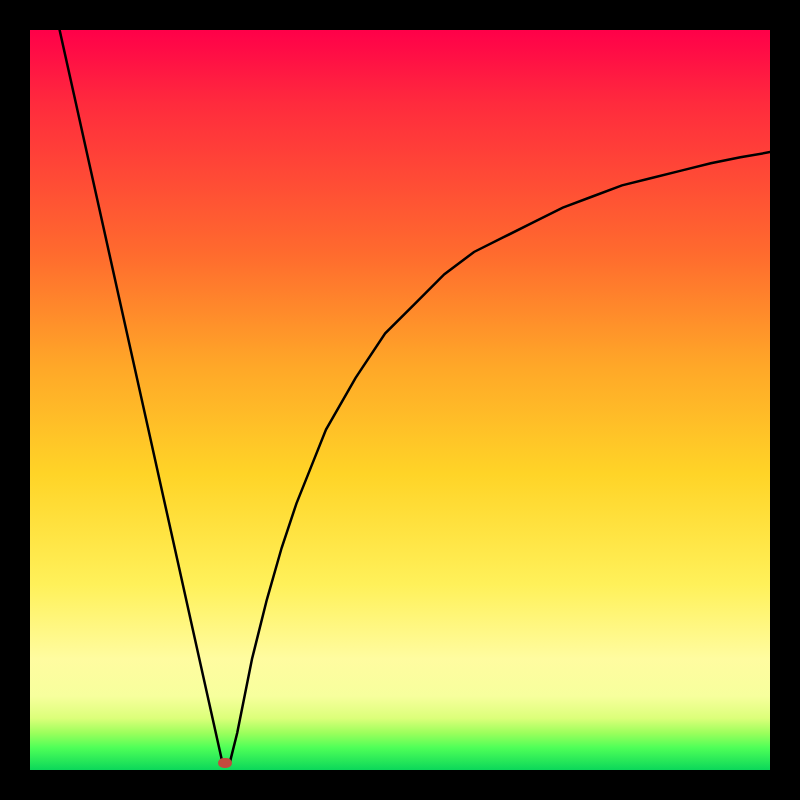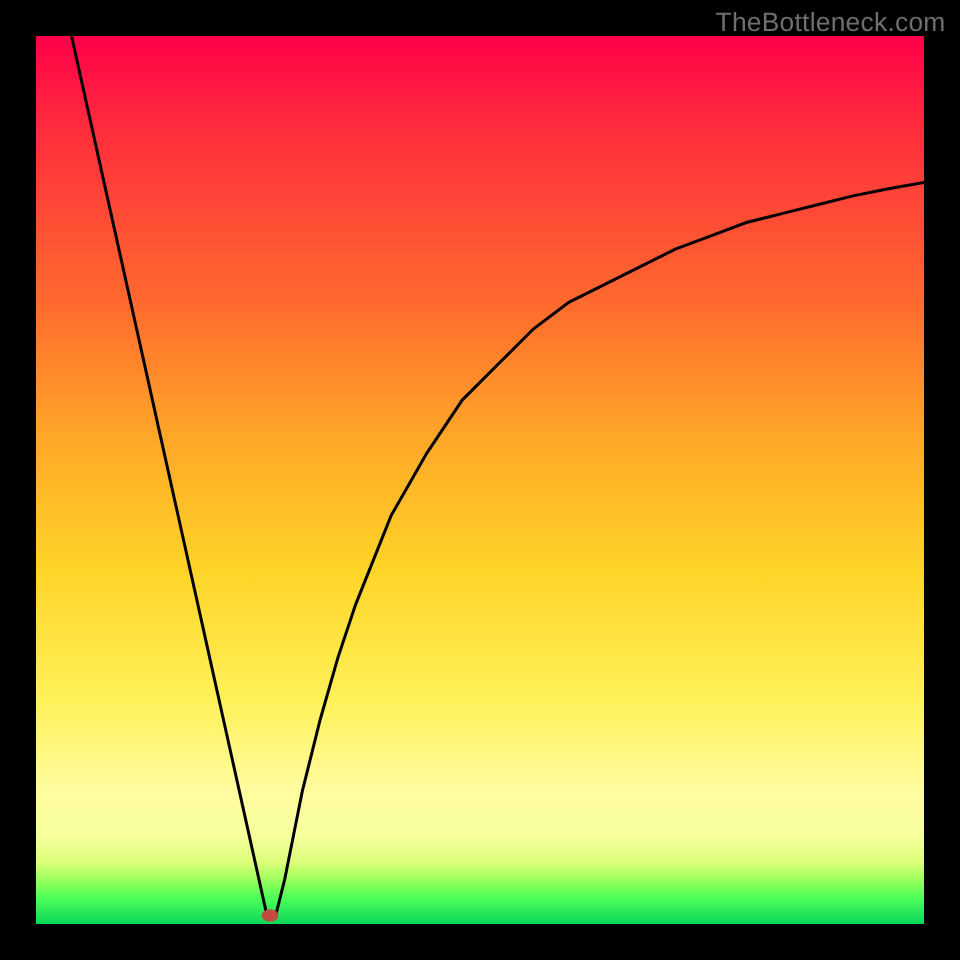--- a/index.html
+++ b/index.html
@@ -73,14 +73,13 @@
   <div class="plot">
 
     <svg class="curve-layer" viewBox="0 0 740 740" preserveAspectRatio="none">
       <path d="M29.60 0.00 L44.40 66.60 L59.20 133.20 L74.00 199.80 L88.80 266.40 L103.60 333.00 L118.40 399.60 L133.20 466.20 L148.00 532.80 L162.80 599.40 L177.60 666.00 L192.40 732.60" fill="none" stroke="#000" stroke-width="2.5" stroke-linecap="round"></path>
       <path d="M199.80 732.60 L207.20 703.00 L214.60 666.00 L222.00 629.00 L236.80 569.80 L251.60 518.00 L266.40 473.60 L281.20 436.60 L296.00 399.60 L325.60 347.80 L355.20 303.40 L384.80 273.80 L414.40 244.20 L444.00 222.00 L473.60 207.20 L503.20 192.40 L532.80 177.60 L562.40 166.50 L592.00 155.40 L621.60 148.00 L651.20 140.60 L680.80 133.20 L710.40 127.28 L740.00 122.10" fill="none" stroke="#000" stroke-width="2.5" stroke-linecap="round"></path>
     </svg>
 
     <div class="marker" style="left: 195.36px; top: 732.6px;"></div>
   </div>
 
-  <div class="watermark">TheBottleneck.com</div>
 </div>
 
 </body></html>

